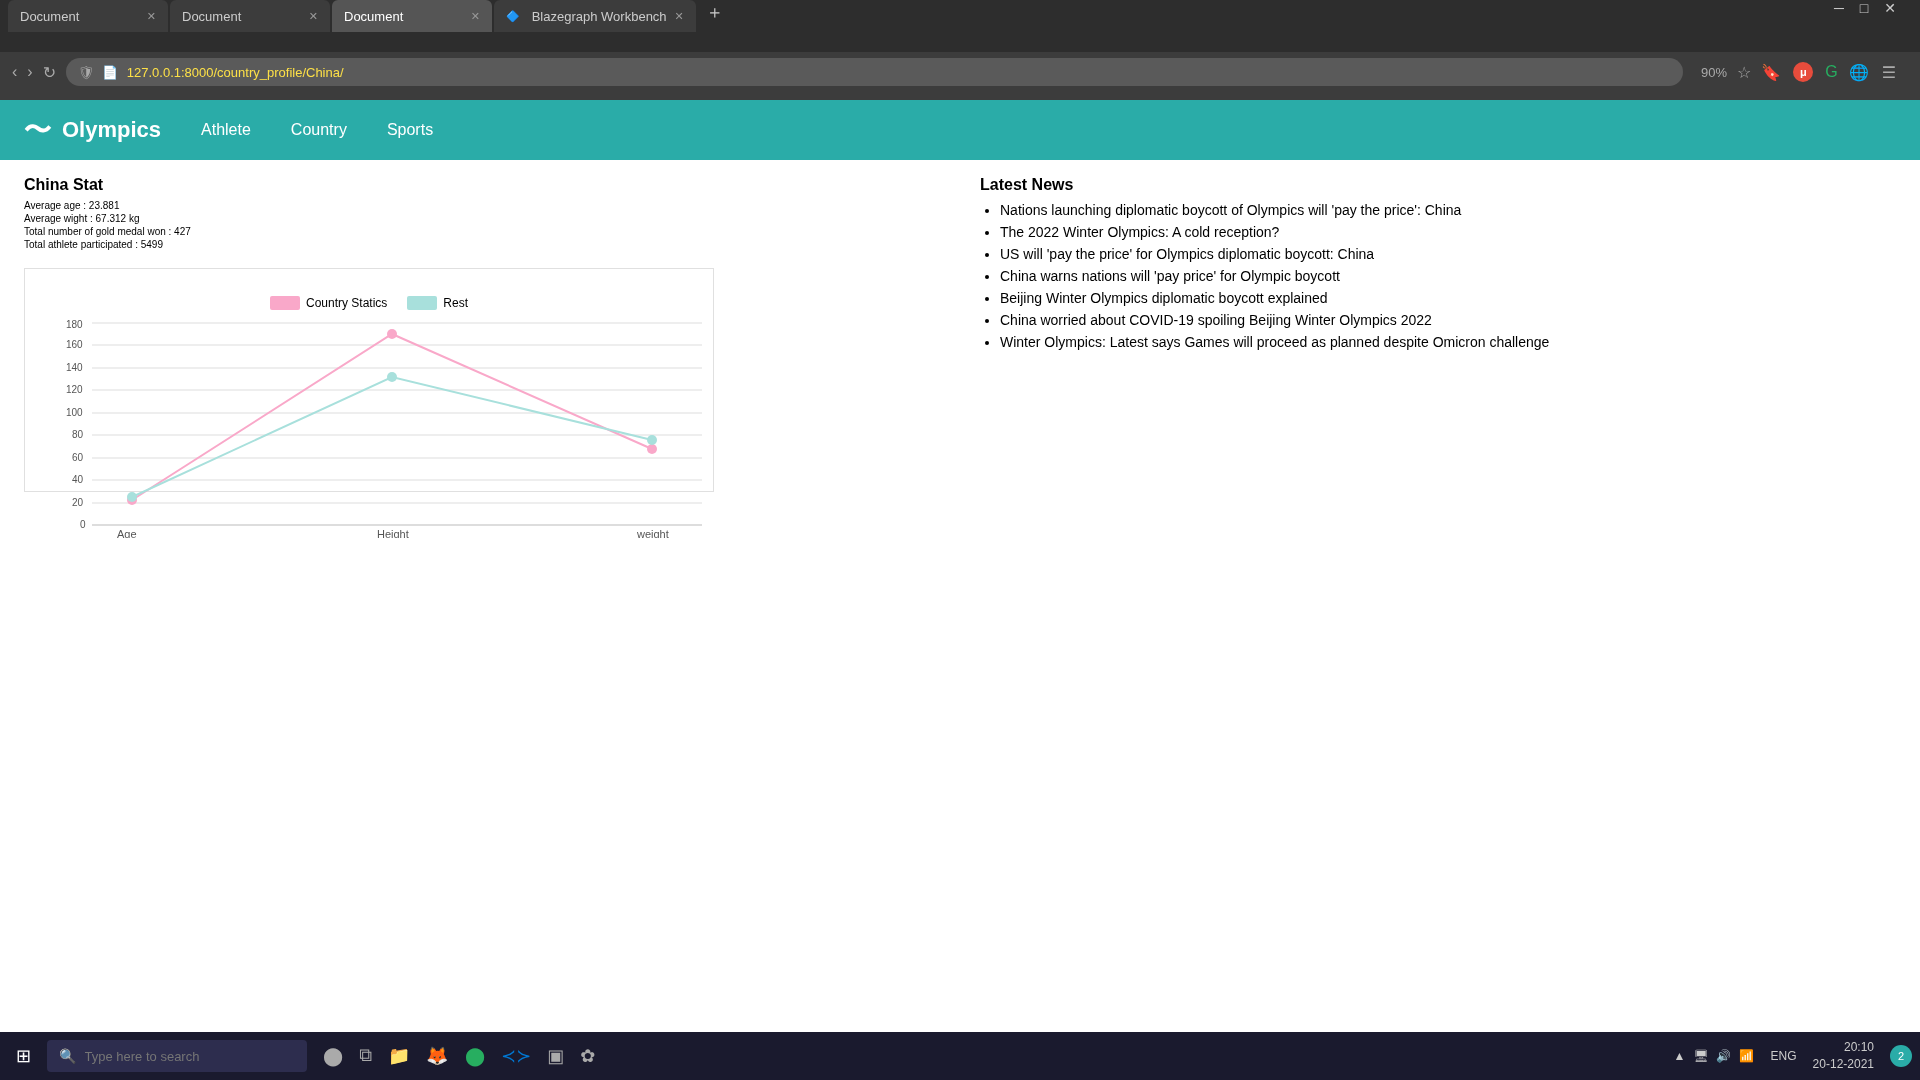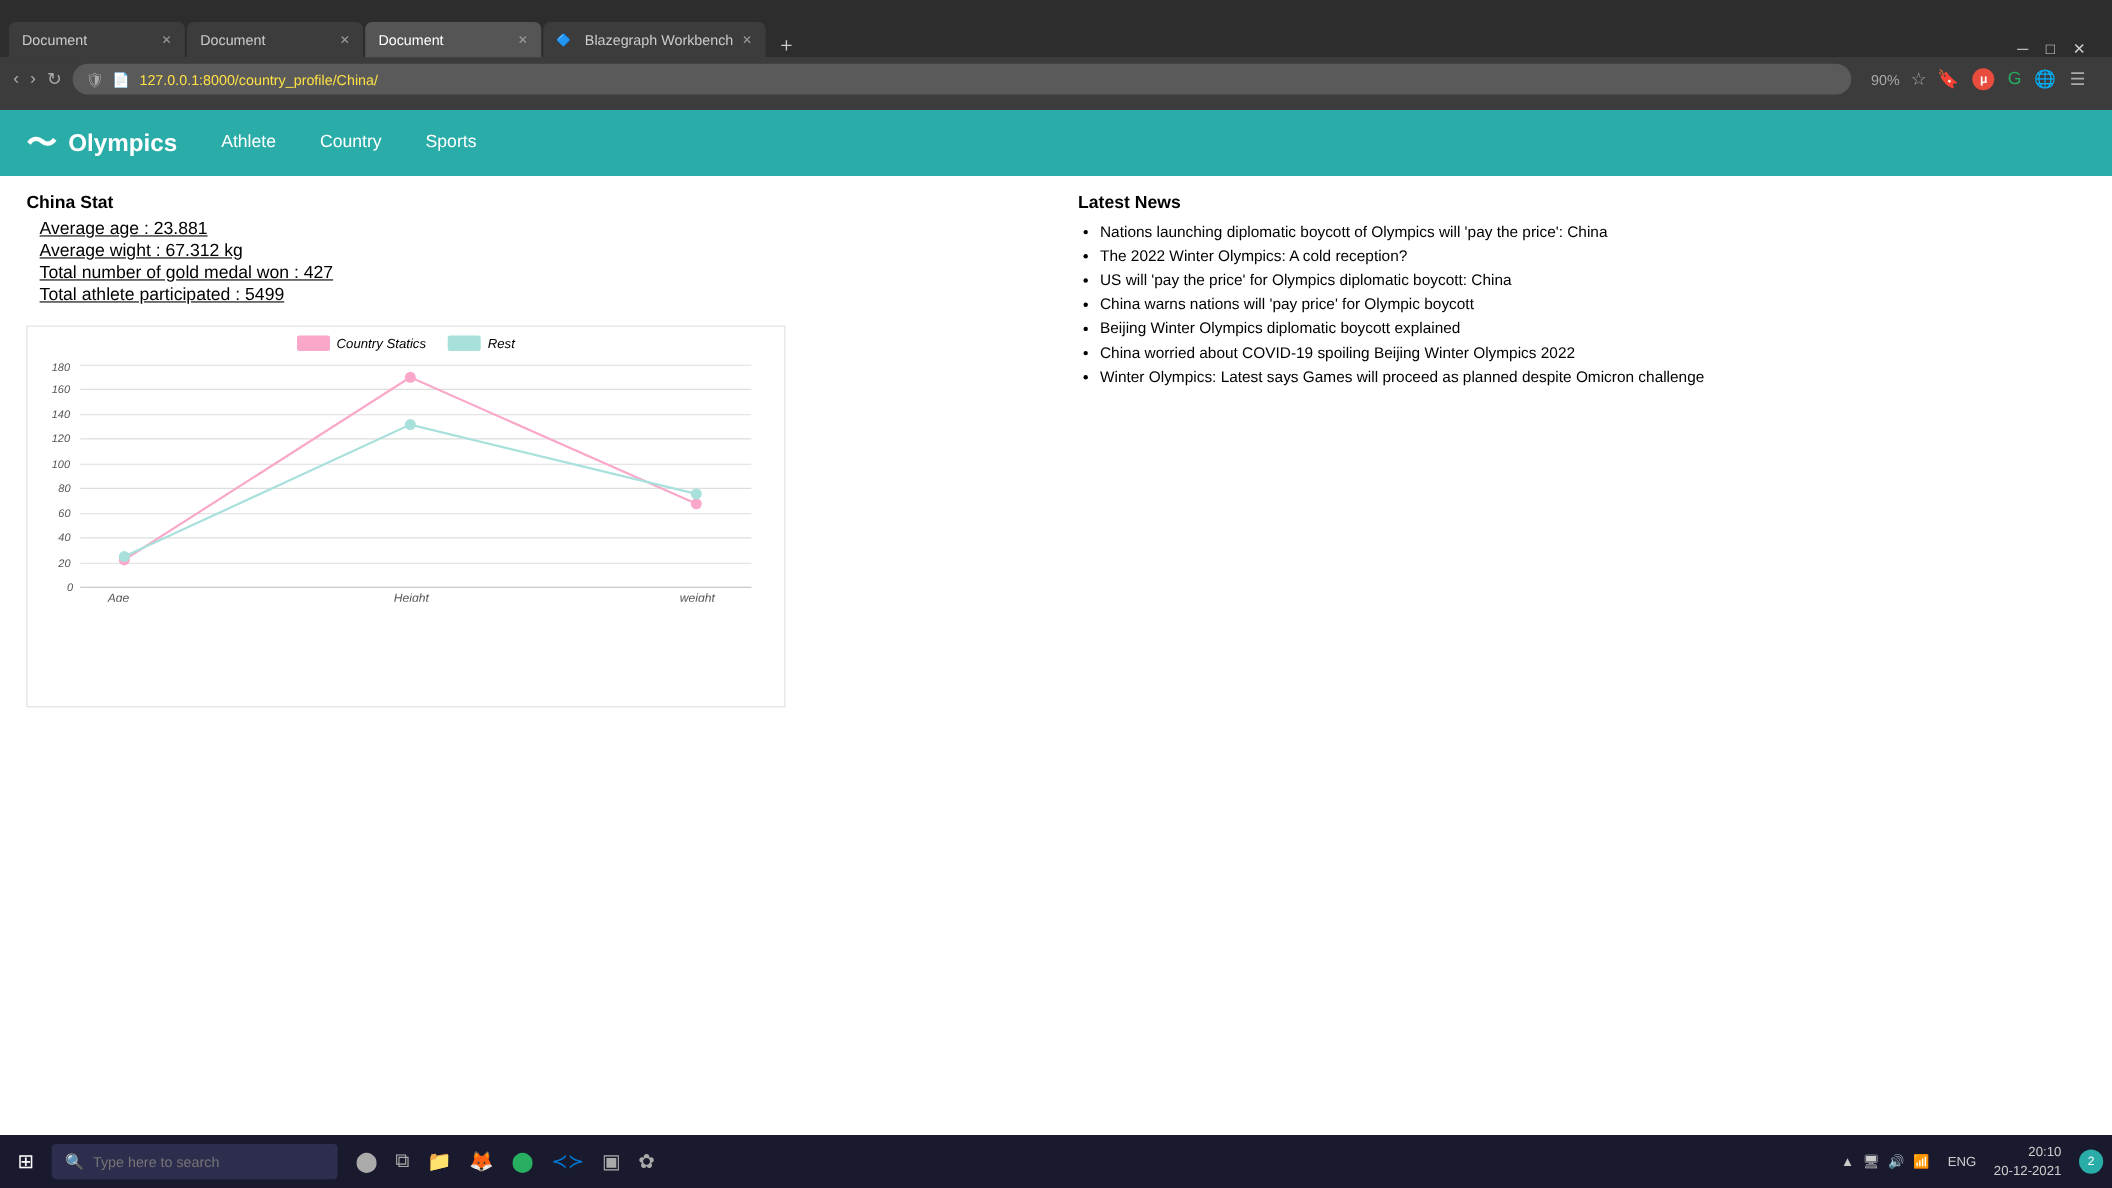--- a/index.html
+++ b/index.html
@@ -5,21 +5,21 @@
     * { margin: 0; padding: 0; box-sizing: border-box; }
     body { font-family: 'Segoe UI', Arial, sans-serif; background: #fff; width: 1920px; height: 1080px; overflow: hidden; font-size: 14px; }
 
     
     .browser-chrome {
       background: #3c3c3c;
       height: 100px;
     }
     .tab-bar {
       display: flex;
-      align-items: flex-end;
+      align-items: flex-start;
       height: 52px;
       background: #2d2d2d;
       padding: 0 8px;
       gap: 2px;
     }
     .tab {
       display: flex;
       align-items: center;
       height: 32px;
       padding: 0 12px;
@@ -148,34 +148,32 @@
       display: flex;
       flex-direction: column;
       gap: 16px;
     }
     .stats-section h2 {
       font-size: 16px;
       font-weight: 700;
       margin-bottom: 6px;
     }
     .stats-section p {
-      font-size: 16px;
-      margin: 2px 12px;
+      font-size: 10px;
+      margin: 2px 0;
       font-weight: 500;
-      text-decoration: underline;
     }
 
     
     .chart-area {
       border: 1px solid #e0e0e0;
-      padding: 8px;
+      padding: 27px;
       position: relative;
       width: 690px;
-      height: 347px;
-      font-style: italic;
+      height: 224px;
     }
     .chart-legend {
       display: flex;
       justify-content: center;
       gap: 20px;
       margin-bottom: 8px;
     }
     .legend-item { display: flex; align-items: center; gap: 6px; font-size: 12px; }
     .legend-color { width: 30px; height: 14px; border-radius: 2px; }
 

